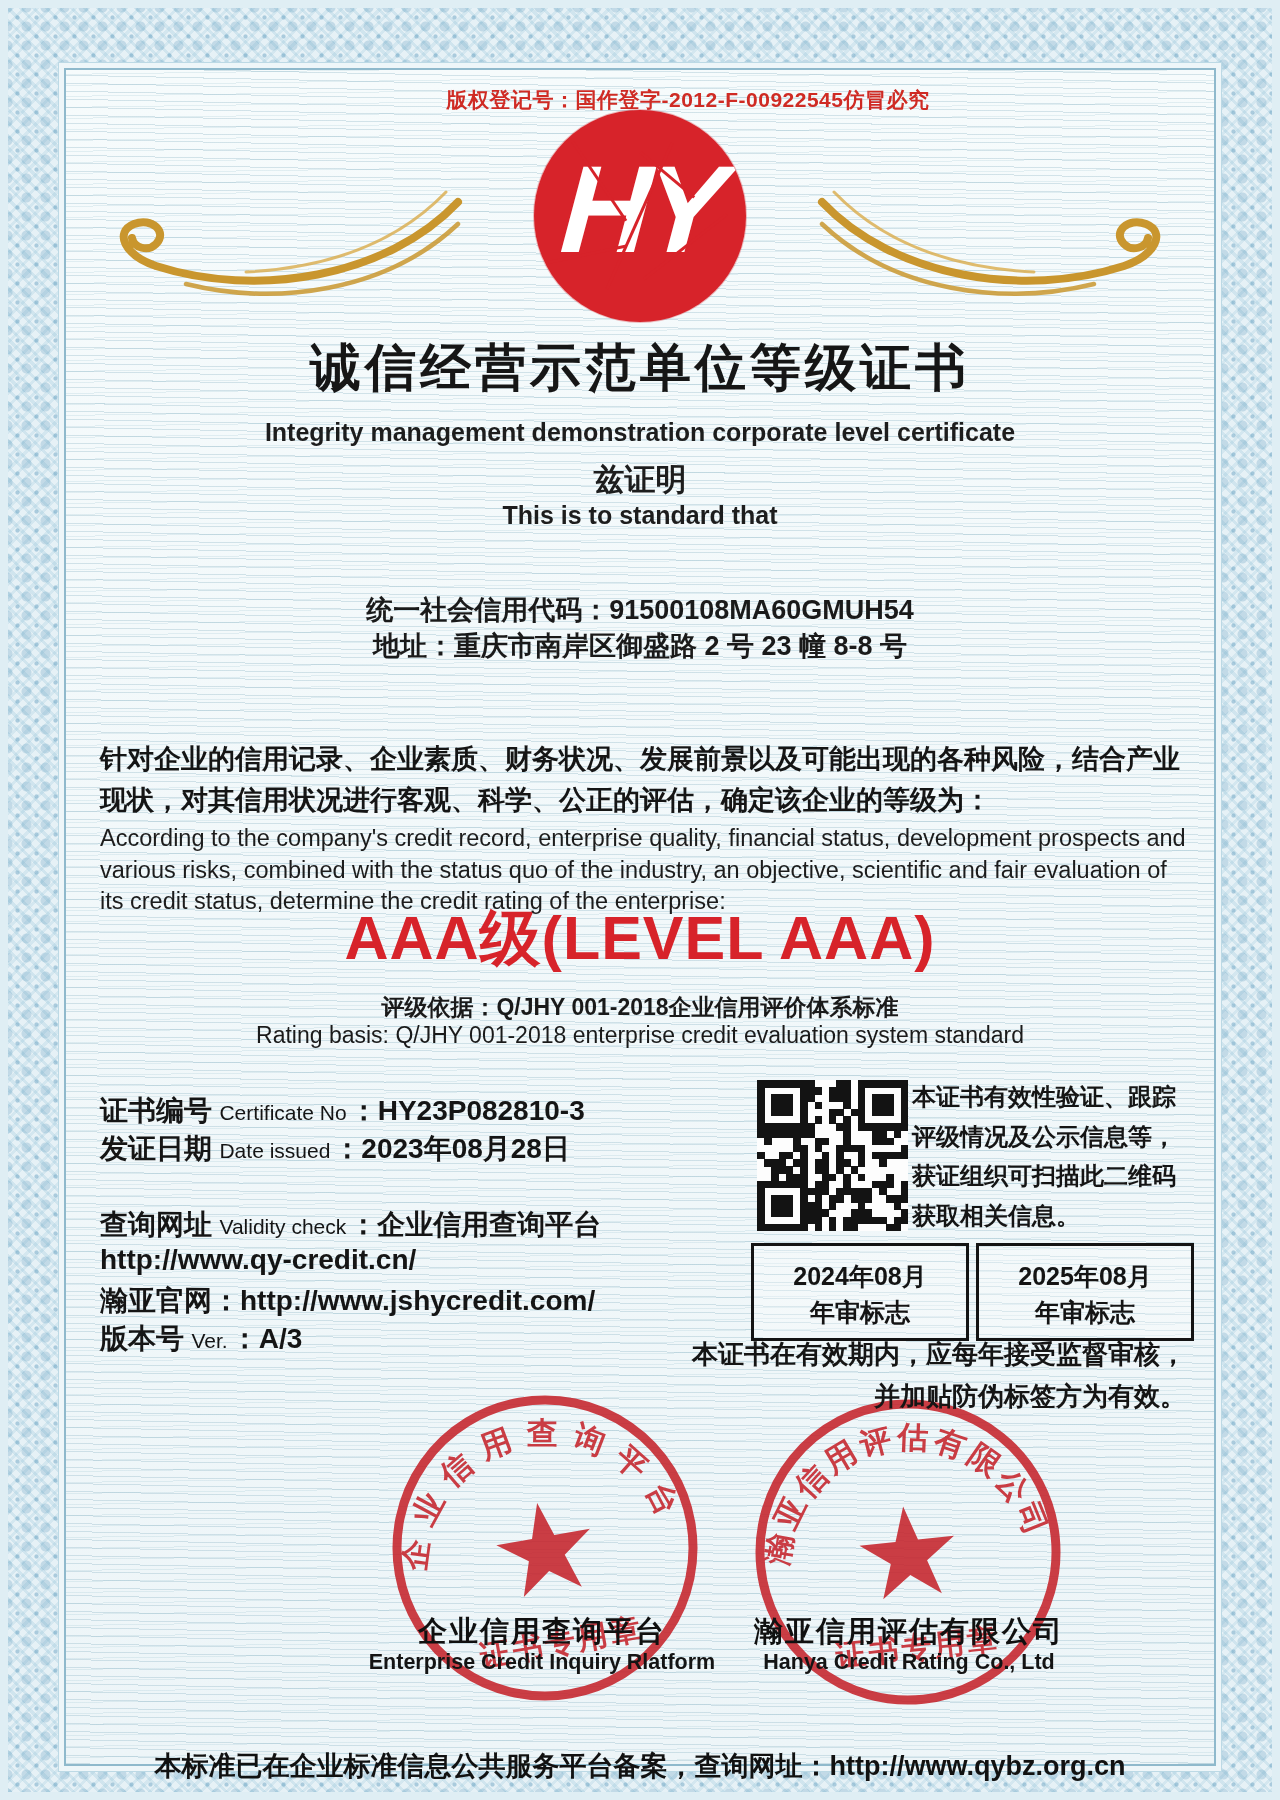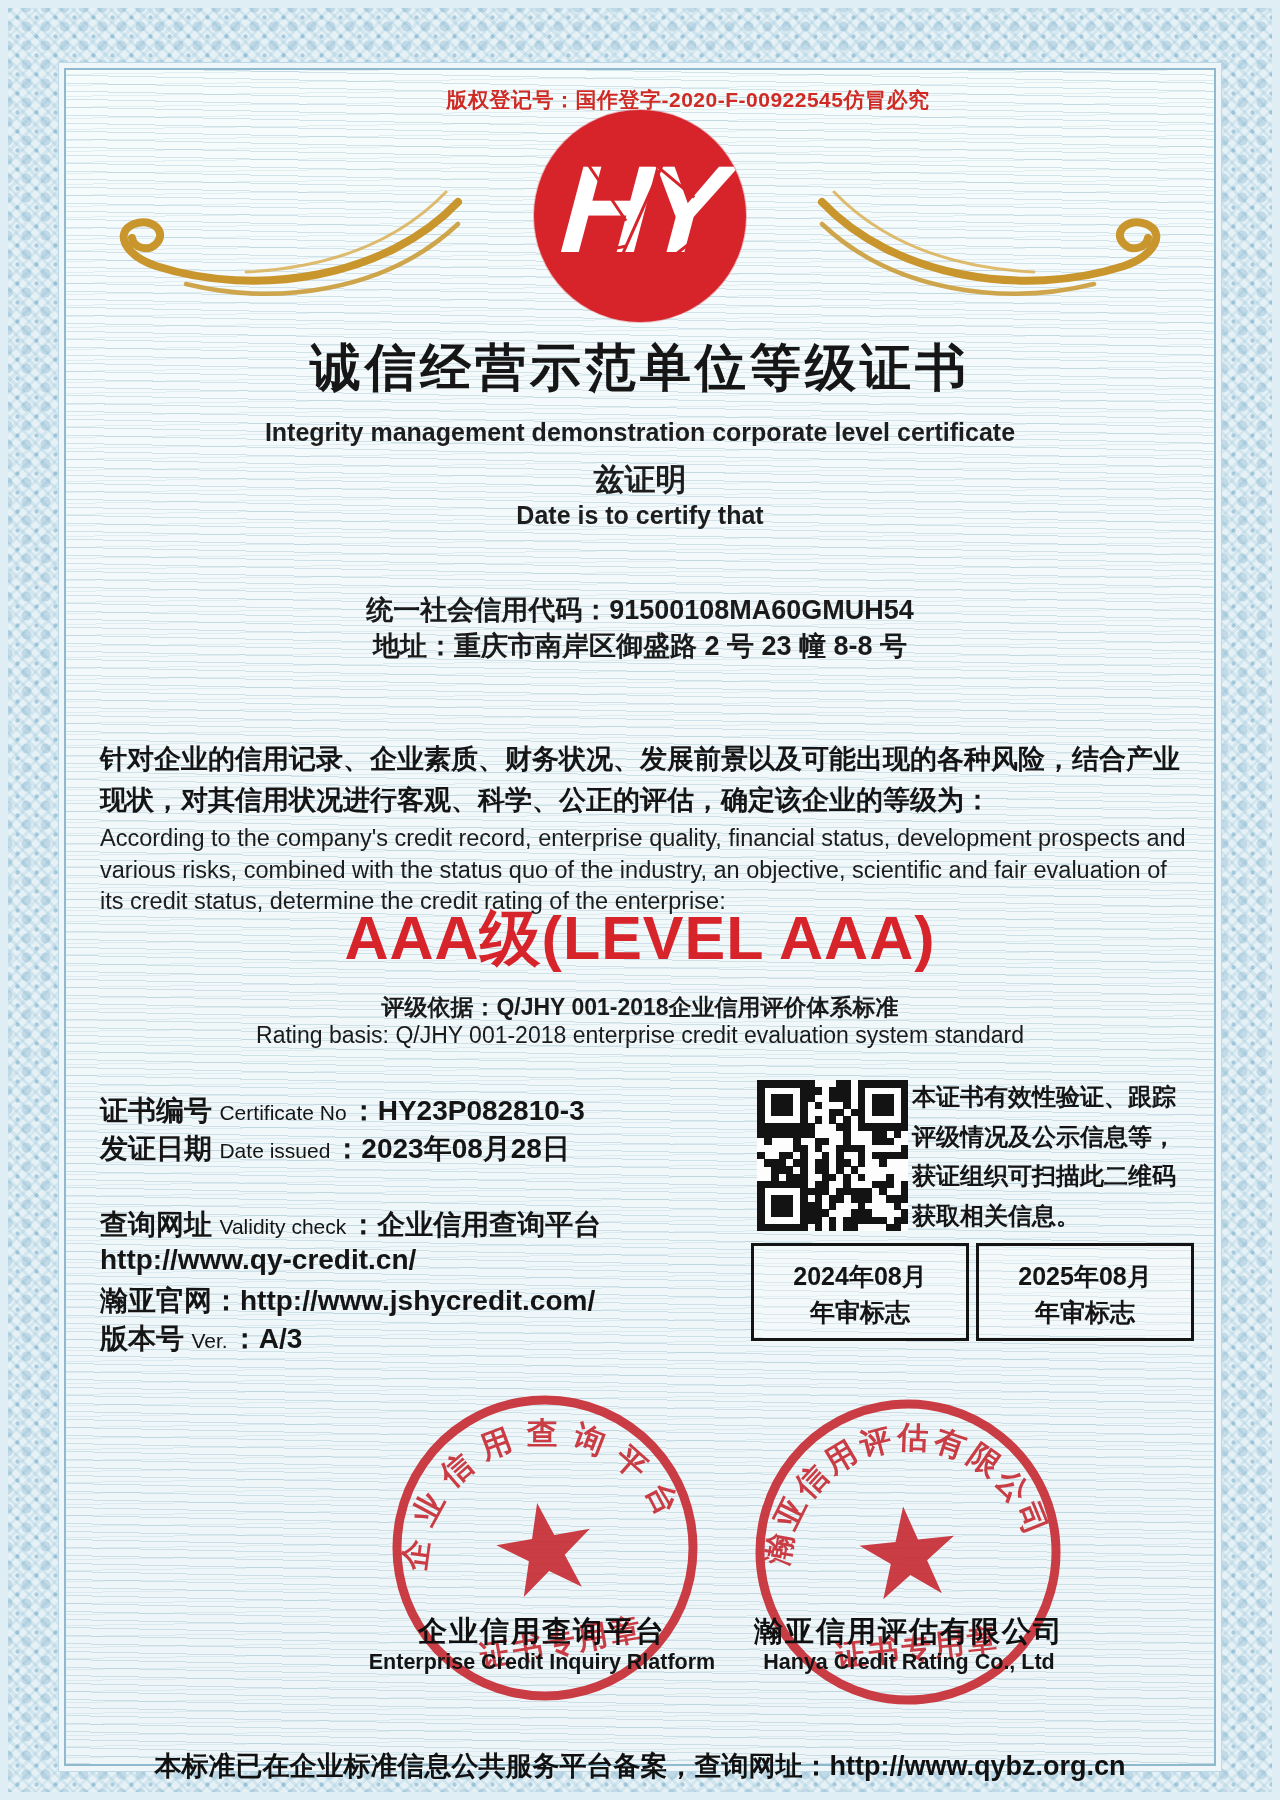--- a/index.html
+++ b/index.html
@@ -64,21 +64,21 @@
   .capL{left:368px;width:348px;} .capR{left:724px;width:370px;}
   .footer{top:1748px;font-size:27px;font-weight:700;color:#111;z-index:3;}
 </style>
 </head>
 <body>
 
 <div class="page">
   <div class="lace"></div>
   <div class="paper"></div>
 
-  <div class="abs ctr copyright">版权登记号：国作登字-2020-F-00922545仿冒必究</div>
+  <div class="abs ctr copyright">版权登记号：国作登字-2012-F-00922545仿冒必究</div>
 
   <svg class="abs fl fl-left" viewBox="0 0 382 125">
     <path d="M372 22 C 300 98, 170 118, 70 86 C 38 75, 28 52, 48 44 C 66 37, 82 52, 70 64 C 62 72, 48 68, 46 58" fill="none" stroke="#c9962e" stroke-width="8" stroke-linecap="round"></path>
     <path d="M372 44 C 300 112, 190 126, 100 104" fill="none" stroke="#c9962e" stroke-width="4.5" stroke-linecap="round" opacity=".85"></path>
     <path d="M360 12 C 310 64, 240 88, 160 92" fill="none" stroke="#d9ab4a" stroke-width="3" stroke-linecap="round" opacity=".8"></path>
   </svg>
   <svg class="abs fl fl-right" viewBox="0 0 382 125">
     <path d="M372 22 C 300 98, 170 118, 70 86 C 38 75, 28 52, 48 44 C 66 37, 82 52, 70 64 C 62 72, 48 68, 46 58" fill="none" stroke="#c9962e" stroke-width="8" stroke-linecap="round"></path>
     <path d="M372 44 C 300 112, 190 126, 100 104" fill="none" stroke="#c9962e" stroke-width="4.5" stroke-linecap="round" opacity=".85"></path>
     <path d="M360 12 C 310 64, 240 88, 160 92" fill="none" stroke="#d9ab4a" stroke-width="3" stroke-linecap="round" opacity=".8"></path>
@@ -89,21 +89,21 @@
     <div class="crack" style="left:104px;top:26px;height:160px;transform:rotate(24deg);"></div>
     <div class="crack" style="left:64px;top:24px;height:95px;transform:rotate(-34deg);"></div>
     <div class="crack" style="left:150px;top:84px;height:105px;transform:rotate(52deg);"></div>
     <div class="crack" style="left:52px;top:104px;height:80px;transform:rotate(78deg);"></div>
     <div class="crack" style="left:132px;top:30px;height:70px;transform:rotate(-50deg);"></div>
   </div>
 
   <div class="abs ctr title-cn">诚信经营示范单位等级证书</div>
   <div class="abs ctr certify-cn">兹证明</div>
   <div class="abs ctr title-en">Integrity management demonstration corporate level certificate</div>
-  <div class="abs ctr certify-en">Date is to certify that</div>
+  <div class="abs ctr certify-en">This is to standard that</div>
   <div class="abs ctr code-line">统一社会信用代码：91500108MA60GMUH54</div>
   <div class="abs ctr addr-line">地址：重庆市南岸区御盛路 2 号 23 幢 8-8 号</div>
 
   <div class="abs para-cn">针对企业的信用记录、企业素质、财务状况、发展前景以及可能出现的各种风险，结合产业现状，对其信用状况进行客观、科学、公正的评估，确定该企业的等级为：</div>
   <div class="abs ctr level">AAA级(LEVEL AAA)</div>
   <div class="abs para-en">According to the company's credit record, enterprise quality, financial status, development prospects and various risks, combined with the status quo of the industry, an objective, scientific and fair evaluation of its credit status, determine the credit rating of the enterprise:</div>
   <div class="abs ctr basis-cn">评级依据：Q/JHY 001-2018企业信用评价体系标准</div>
   <div class="abs ctr basis-en">Rating basis: Q/JHY 001-2018 enterprise credit evaluation system standard</div>
 
   <div class="abs drow" style="top:1092px">
@@ -380,20 +380,24 @@
 
   <div class="abs abox abox1">
     <div>2024年08月</div>
     <div>年审标志</div>
   </div>
   <div class="abs abox abox2">
     <div>2025年08月</div>
     <div>年审标志</div>
   </div>
 
+  <div class="abs validity">
+    <div>本证书在有效期内，应每年接受监督审核，</div>
+    <div>并加贴防伪标签方为有效。</div>
+  </div>
 
   <svg class="abs seal seal-left" viewBox="0 0 320 320">
     <defs>
         <path id="arcL" d="M 38 178 A 122 122 0 0 1 282 178" fill="none"></path>
       </defs>
     <circle cx="160" cy="160" r="148" fill="none" stroke="#c6242c" stroke-width="9"></circle>
     <text font-size="31" font-weight="bold" fill="#c6242c" letter-spacing="13">
       <textPath href="#arcL" startOffset="50%" text-anchor="middle">企业信用查询平台</textPath>
     </text>
     <text x="160" y="204" font-size="124" text-anchor="middle" fill="#c6242c">★</text>

